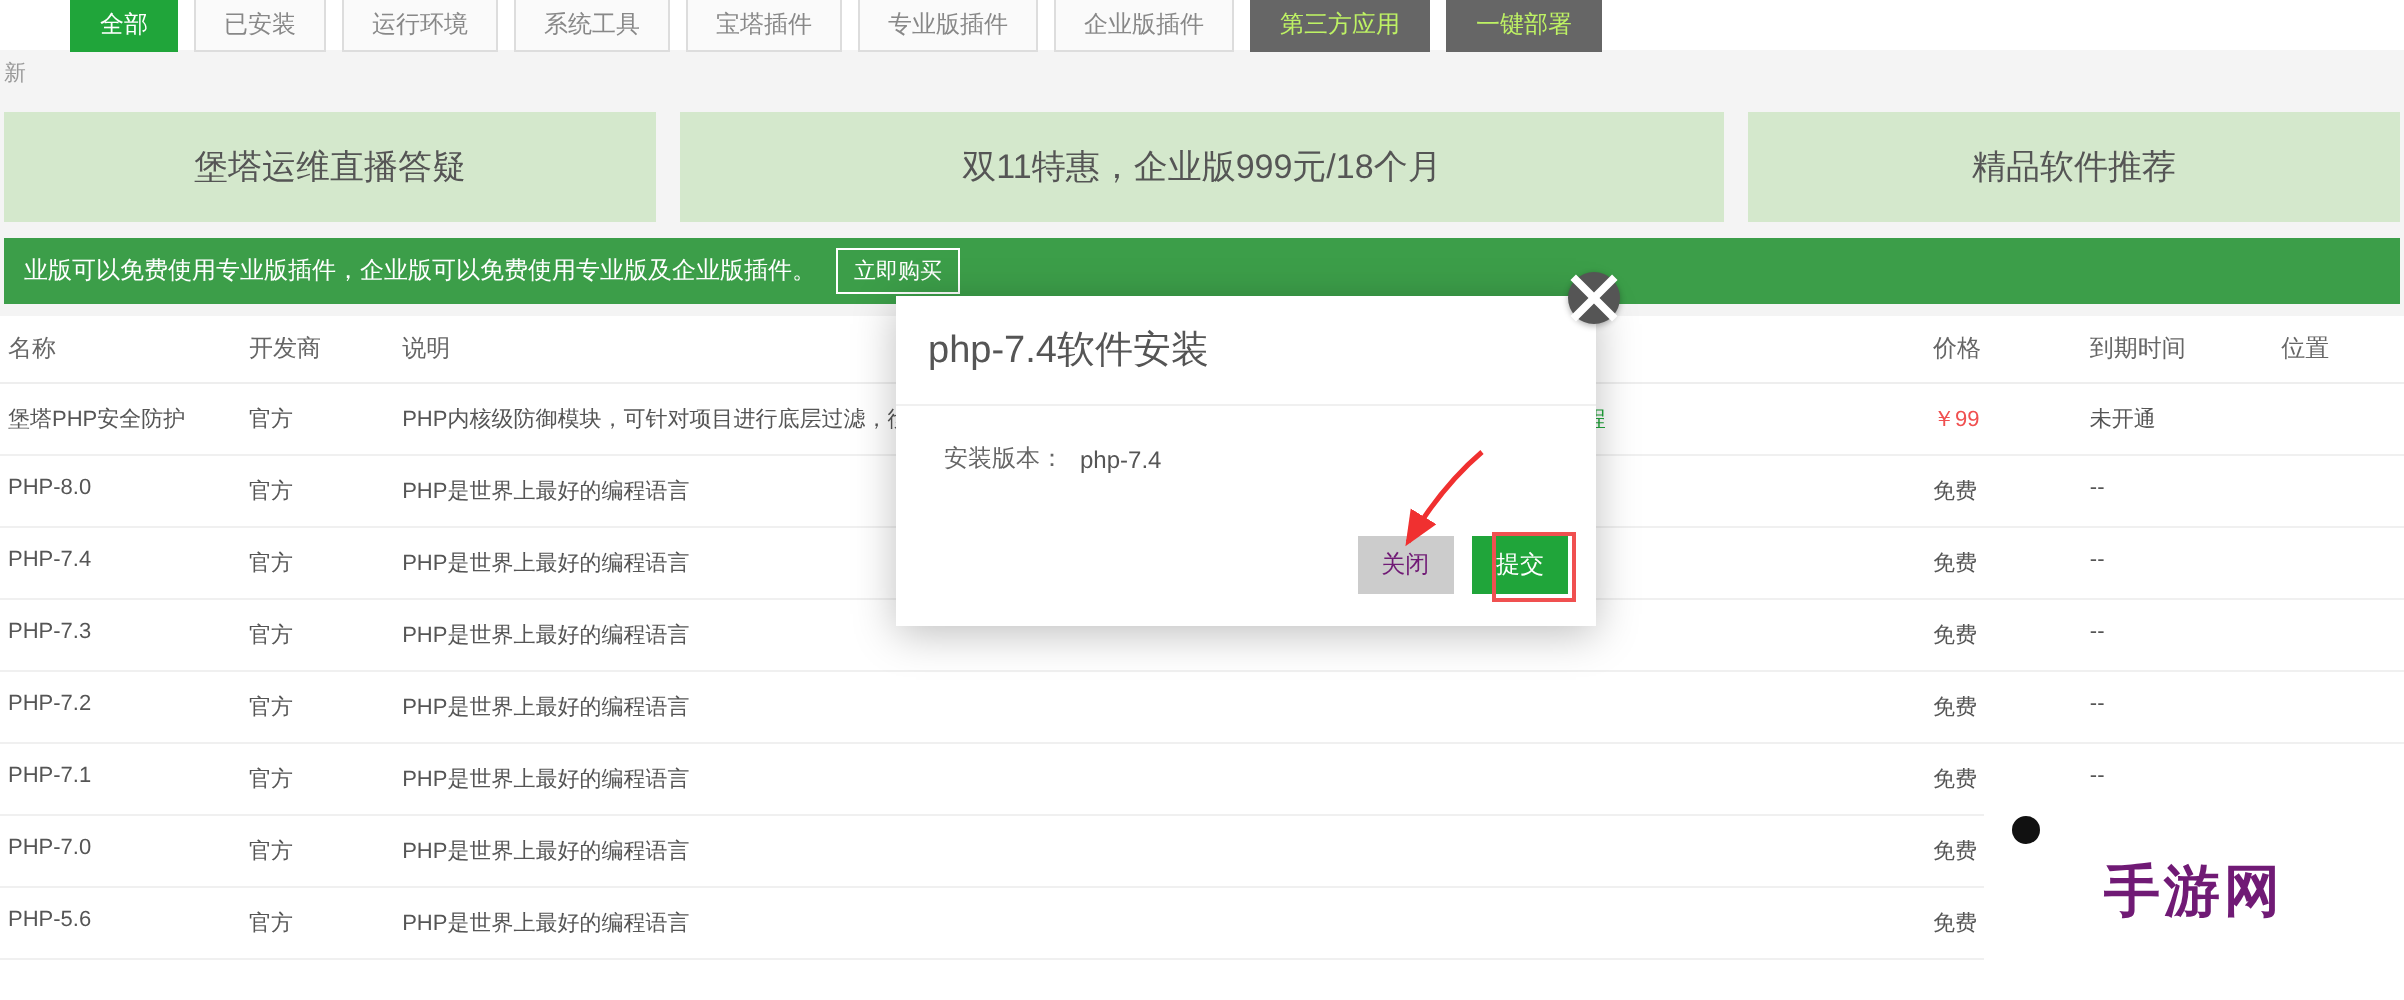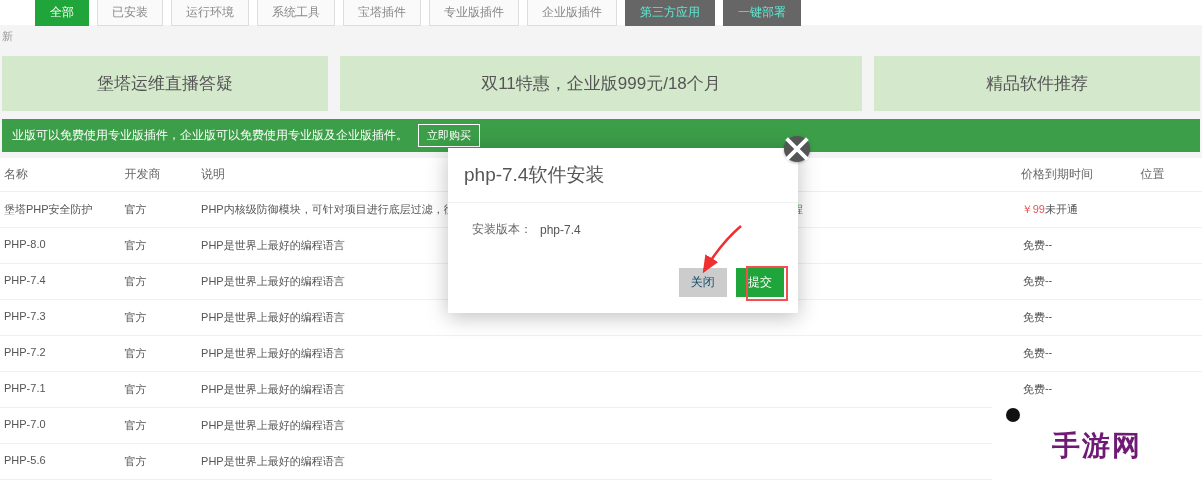--- a/index.html
+++ b/index.html
@@ -1,55 +1,55 @@
 <!DOCTYPE html>
 <html><head>
   <meta charset="utf-8">
   <style>
     * { margin: 0; padding: 0; box-sizing: border-box; font-family: "Microsoft YaHei", Arial, sans-serif; }
     body { background: #f4f4f4; width: 1202px; height: 500px; overflow: hidden; position: relative; font-size: 12px; color: #666; }
     
     .top-nav { display: flex; gap: 0; padding-left: 35px; background: #fff; height: 25px; align-items: center; }
     .nav-tab { padding: 4px 14px; color: #888; font-size: 12px; border: 1px solid #ddd; background: #fafafa; }
     .nav-tab.active { background: #20a53a; color: #fff; border-color: #20a53a; }
-    .nav-tab.dark { background: #666; color: #5eead4; border-color: #666; }
+    .nav-tab.dark { background: #666; color: #bef264; border-color: #666; }
     .nav-tabs-group { display: flex; gap: 8px; }
     
     .refresh-bar { padding: 4px 2px; font-size: 11px; color: #999; }
     
     .banners { display: flex; gap: 12px; padding: 0 2px 8px 2px; margin-top: 8px; }
     .banner { flex: 1; background: #d4e8cc; text-align: center; padding: 16px 0; font-size: 17px; color: #555; }
     .banner.wide { flex: 1.6; }
     
     .promo-bar { background: #3c9e49; color: #fff; display: flex; align-items: center; padding: 2px 2px 2px 0; font-size: 12px; margin: 0 2px 6px 2px; }
     .promo-text { padding: 6px 10px; }
     .promo-btn { background: #3c9e49; border: 1px solid #fff; color: #fff; padding: 3px 8px; font-size: 11px; cursor: pointer; }
     
     .table { width: 100%; }
     .table-header { display: flex; background: #fff; padding: 8px 4px; font-size: 12px; color: #666; border-bottom: 1px solid #eee; }
     .table-row { display: flex; background: #fff; padding: 10px 4px; font-size: 11px; color: #555; border-bottom: 1px solid #f0f0f0; }
     .col-name { width: 126px; padding-left: 0; }
     .col-dev { width: 80px; }
     .col-desc { width: 560px; }
     .col-extra { width: 120px; }
-    .col-price { width: 82px; text-align: right; }
+    .col-price { width: 82px; }
     .col-expire { width: 100px; }
     .col-pos { width: 60px; }
     .price-red { color: #f05050; }
     .extra-red { color: #c23535; }
     .extra-link { color: #20a53a; padding-left: 4px; }
     
     .modal { position: absolute; left: 448px; top: 148px; width: 350px; background: #fff; box-shadow: 0 4px 20px rgba(0,0,0,0.25); }
     .modal-header { padding: 14px 16px; border-bottom: 1px solid #f0f0f0; font-size: 19px; color: #555; }
     .modal-body { padding: 18px 24px 6px 24px; font-size: 12px; color: #666; }
     .modal-row { display: flex; align-items: center; margin-bottom: 14px; }
     .modal-label { width: 68px; color: #666; }
     .modal-val { color: #555; }
     .modal-footer { padding: 10px 14px 16px 14px; text-align: right; }
-    .btn-cancel { background: #ccc; color: #0c4a6e; border: none; padding: 6px 12px; font-size: 12px; margin-right: 6px; cursor: pointer; }
+    .btn-cancel { background: #ccc; color: #701a75; border: none; padding: 6px 12px; font-size: 12px; margin-right: 6px; cursor: pointer; }
     .btn-submit { background: #20a53a; color: #fff; border: none; padding: 6px 12px; font-size: 12px; cursor: pointer; }
     .submit-hi { position: absolute; border: 2px solid #f05050; width: 42px; height: 35px; right: 10px; bottom: 12px; pointer-events: none; }
     
     .modal-close { position: absolute; right: -12px; top: -12px; width: 26px; height: 26px; background: #555; border-radius: 50%; display: flex; align-items: center; justify-content: center; color: #fff; font-size: 15px; cursor: pointer; box-shadow: 0 1px 3px rgba(0,0,0,0.3); }
     
     .arrow { position: absolute; right: 52px; bottom: 30px; width: 60px; height: 60px; pointer-events: none; }
     .arrow svg { width: 100%; height: 100%; }
     
     .checkbox { width: 12px; height: 12px; margin-left: 3px; }
     .method-opt { margin-right: 30px; }

